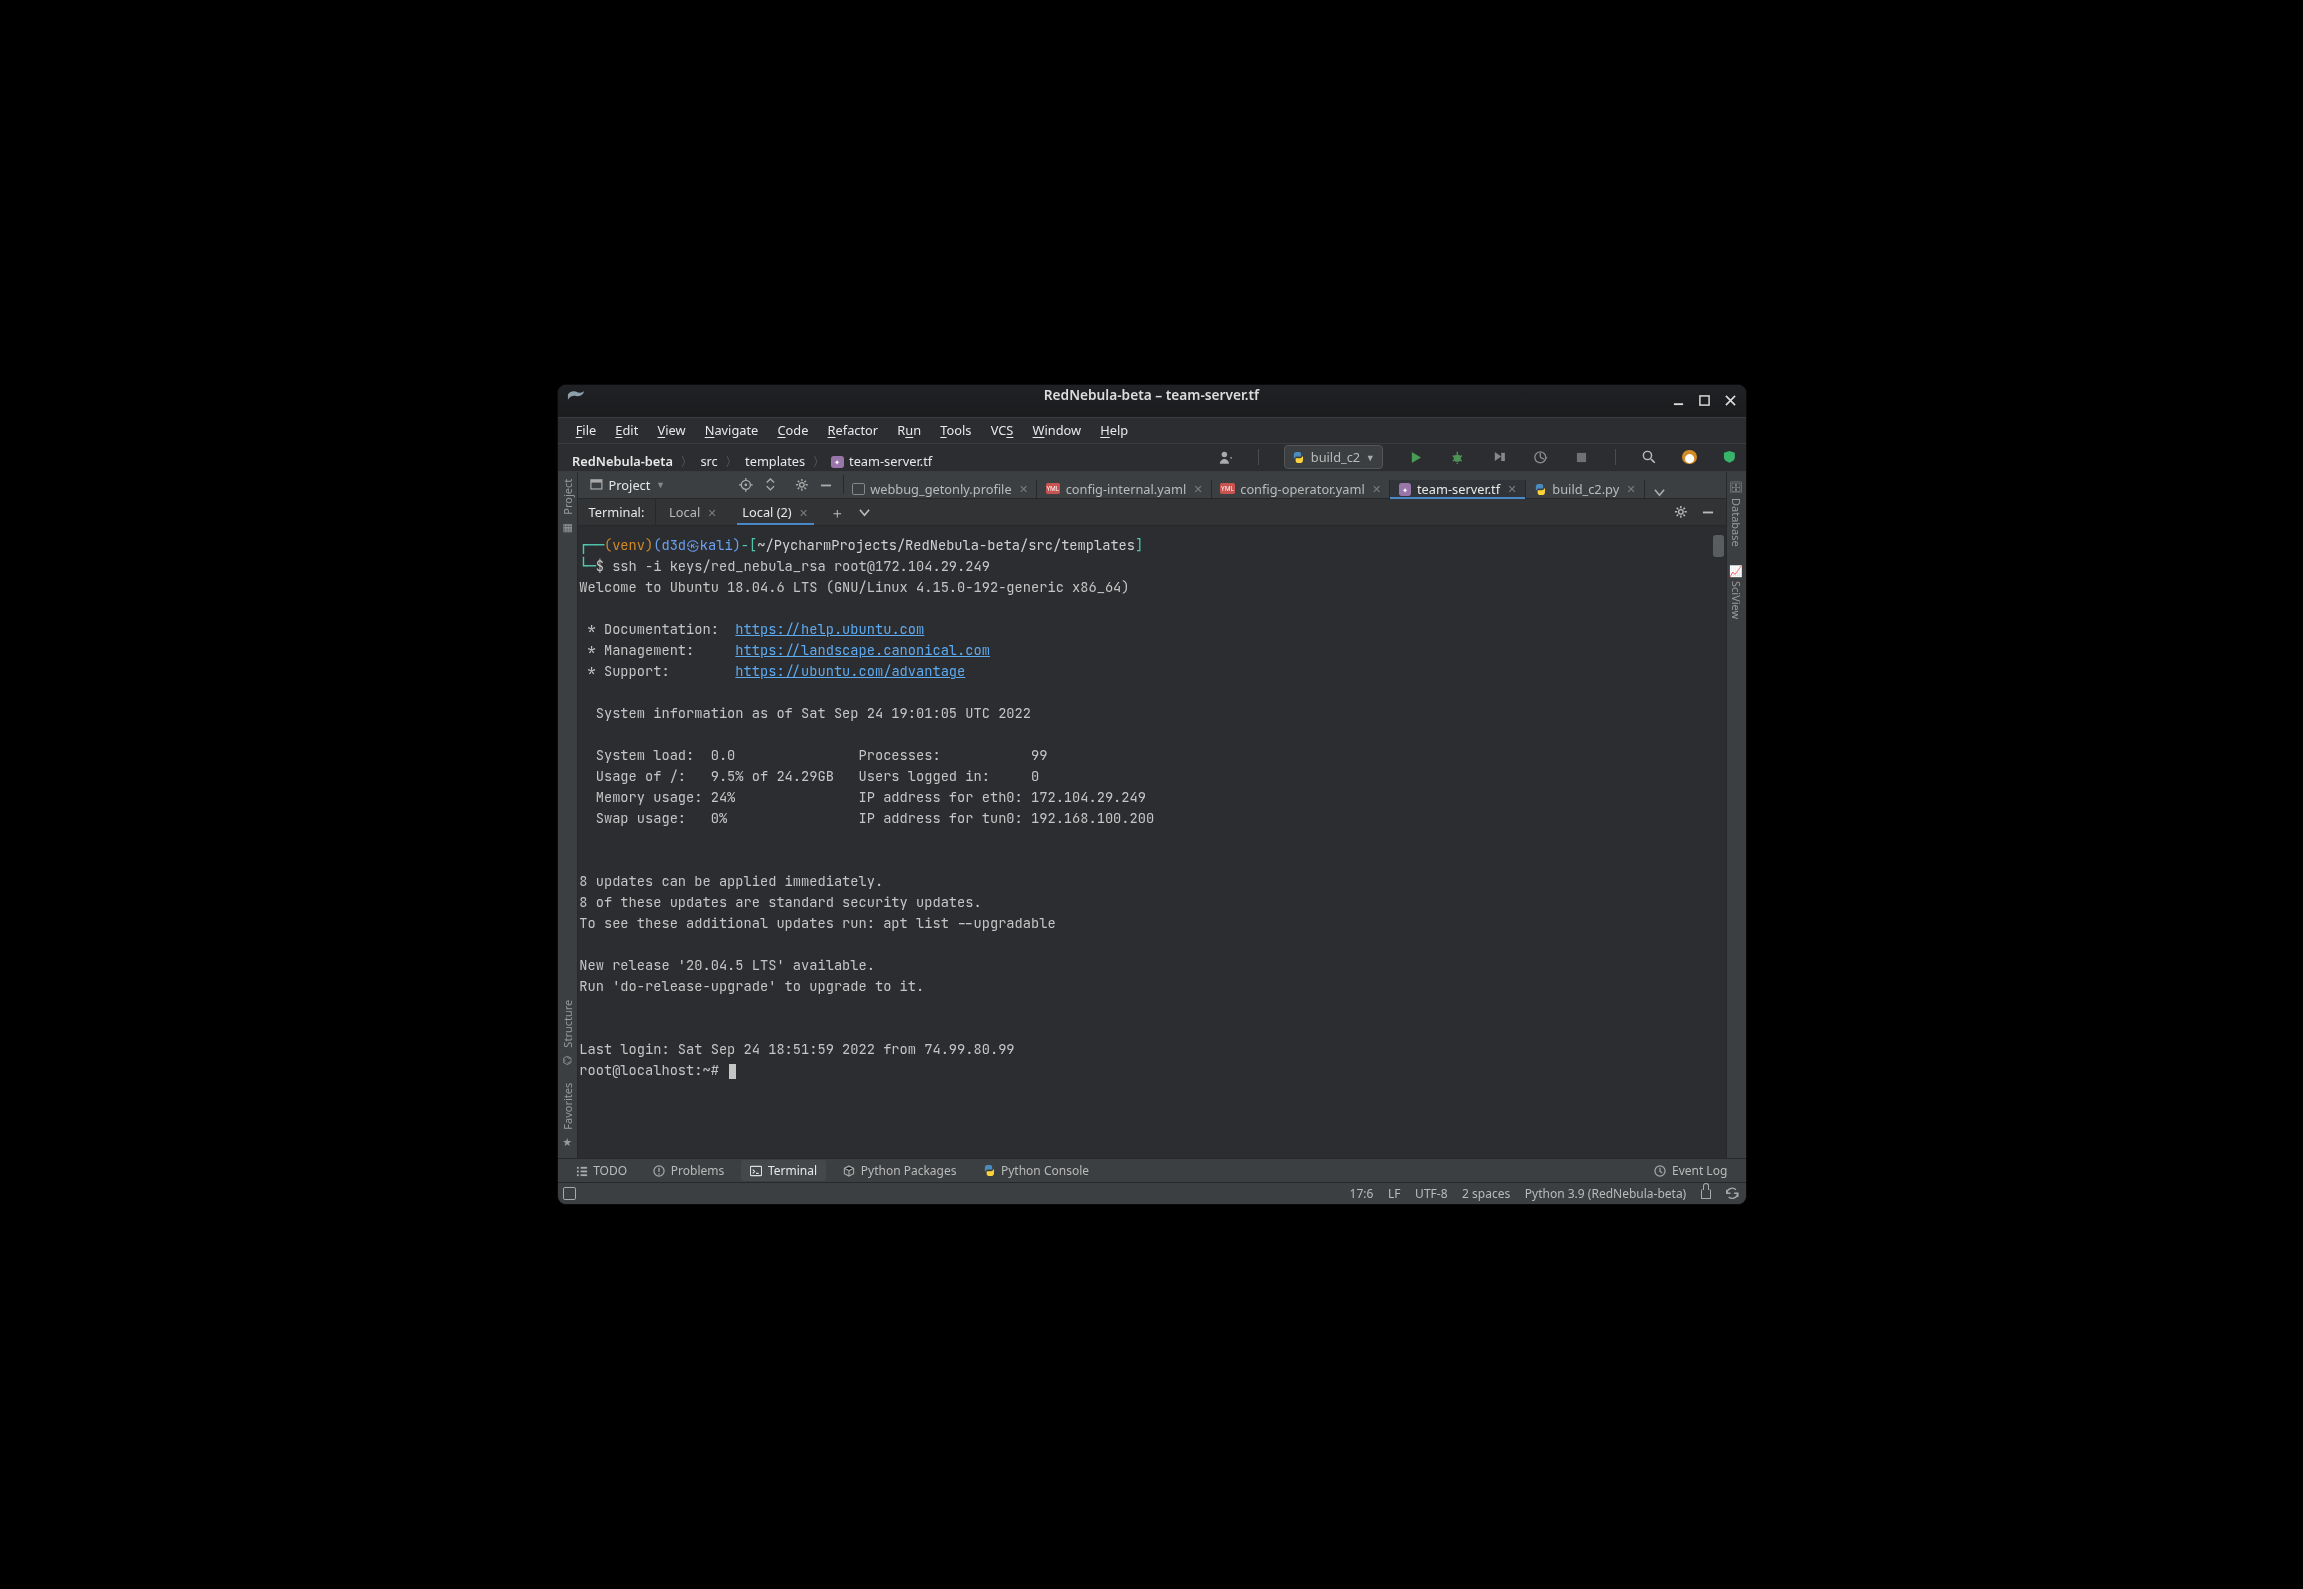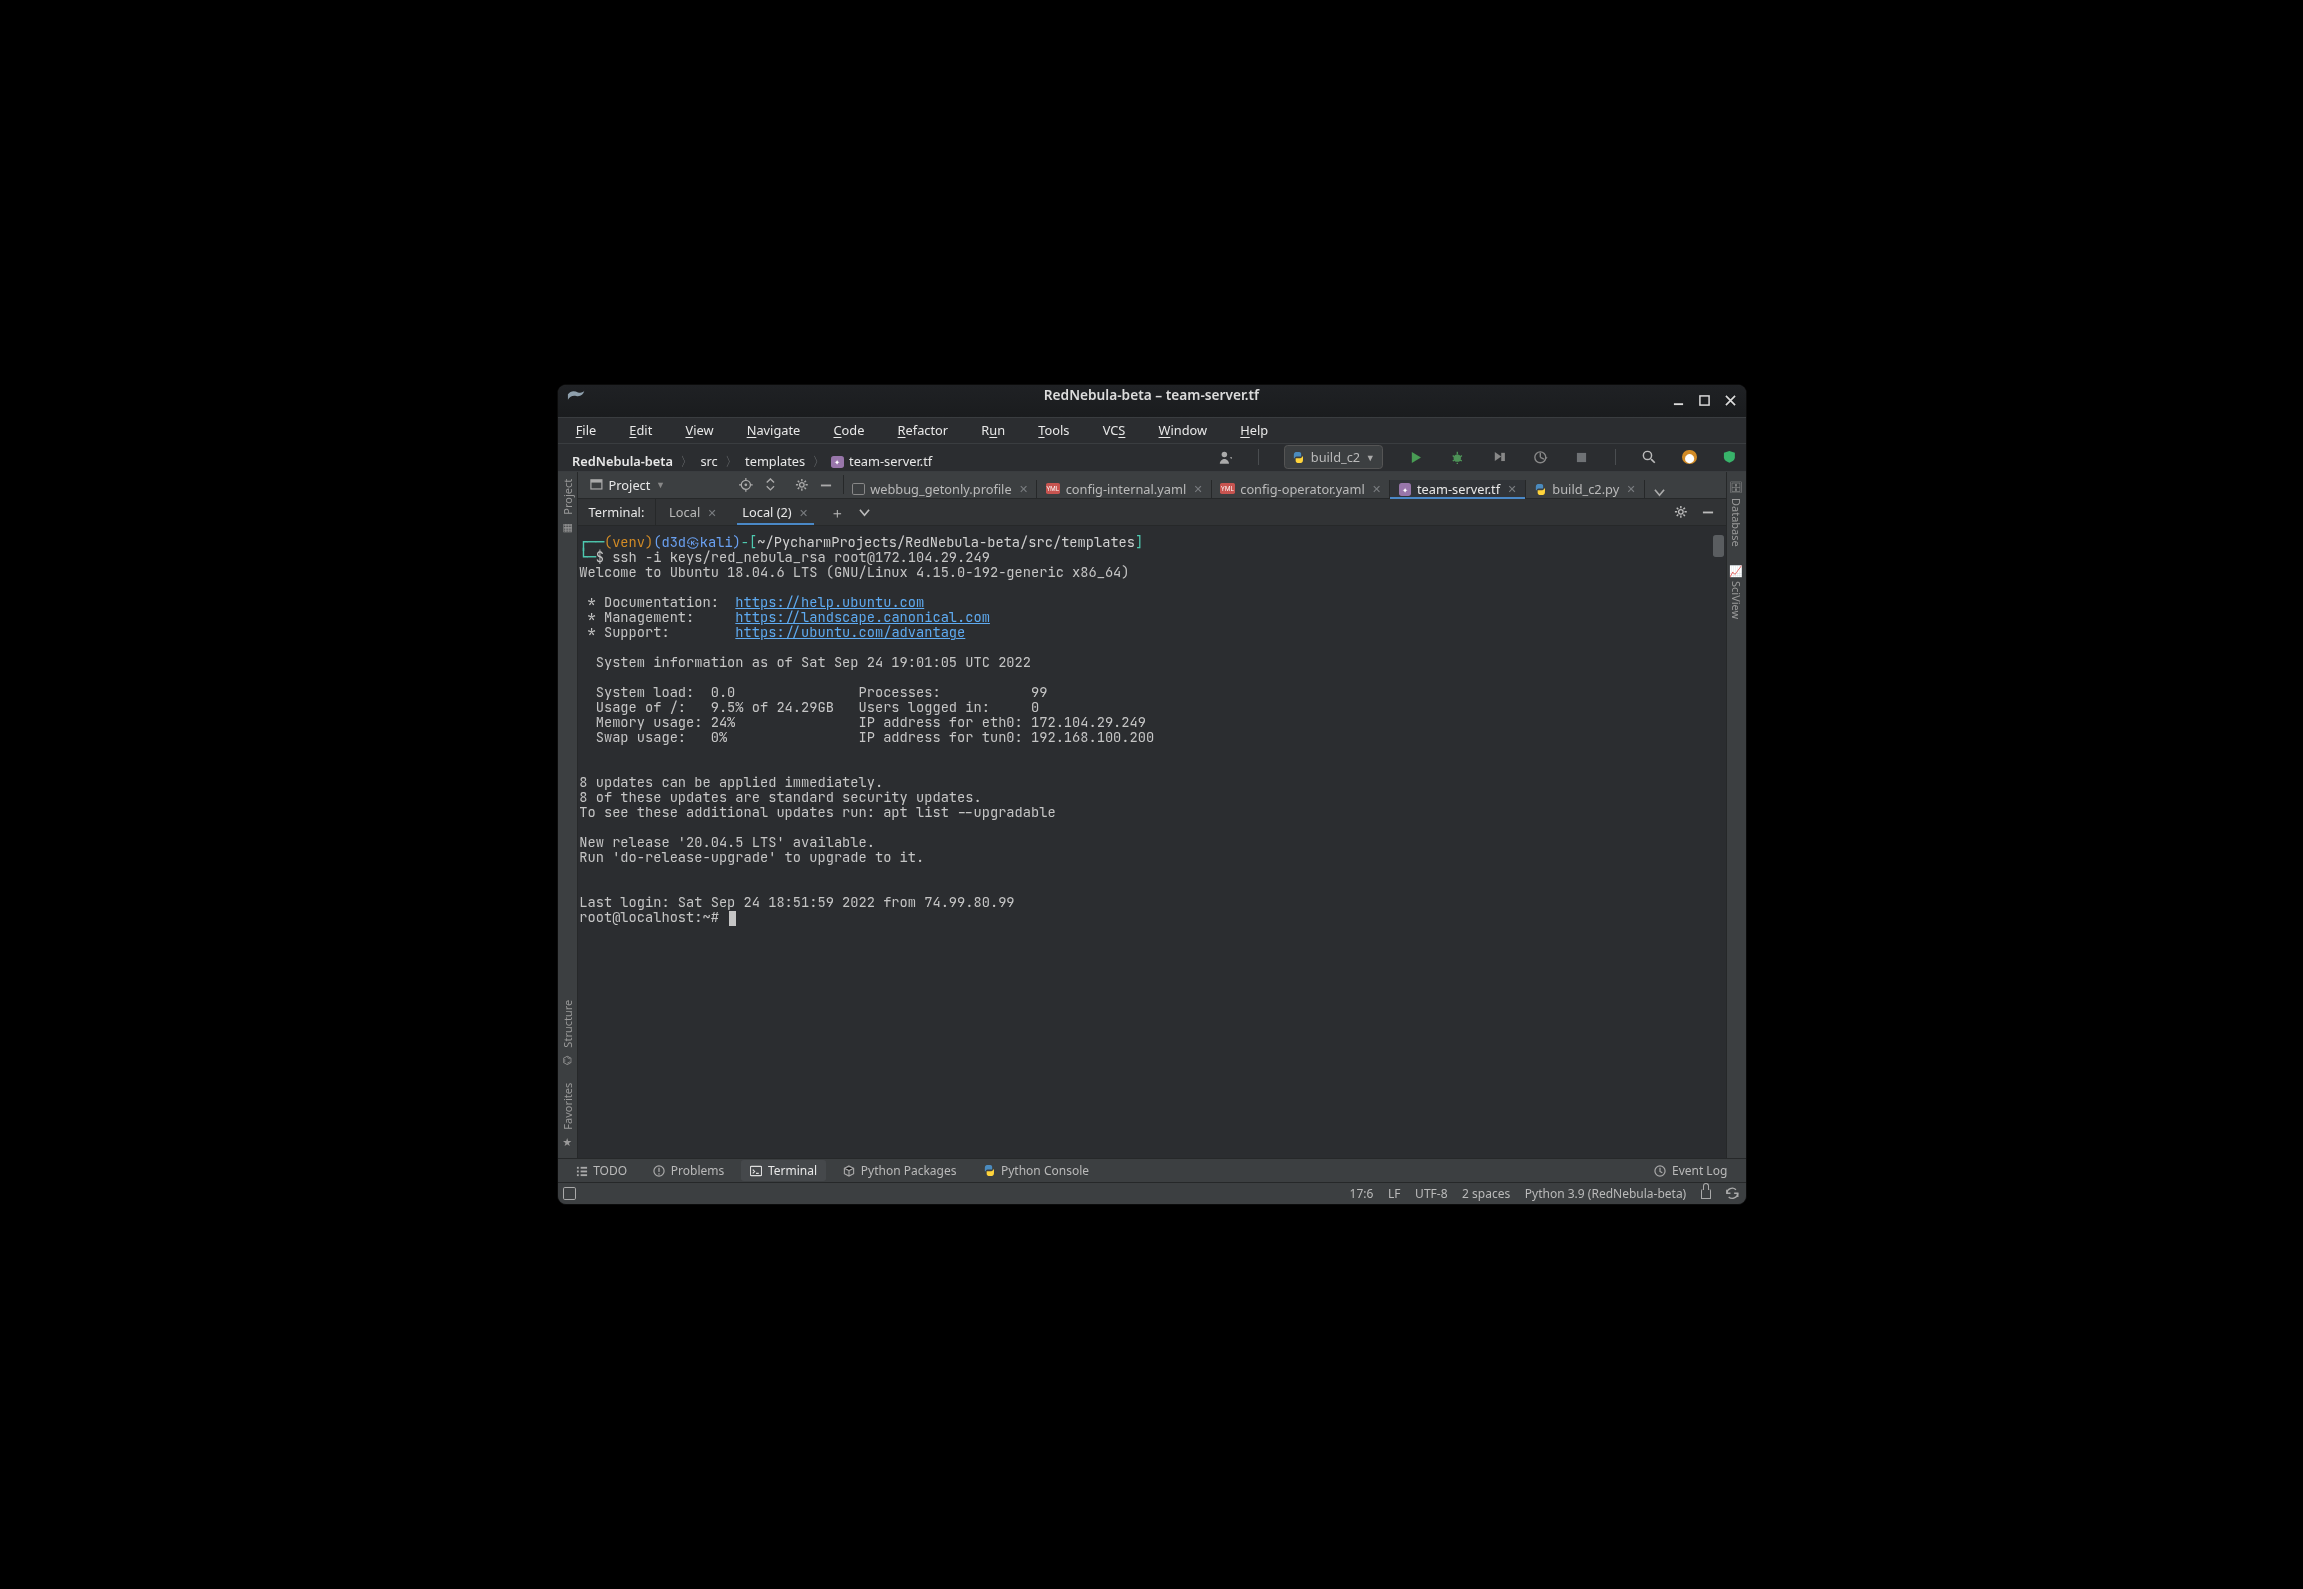--- a/index.html
+++ b/index.html
@@ -62,21 +62,21 @@
   .winbtns { display:flex; gap:12.8px; align-items:center; z-index:2;}
   .winbtns span { width:12.8px; height:12.8px; display:flex; align-items:center; justify-content:center; cursor:pointer;}
 
   
   .menubar {
     height:25.6px;
     background:var(--bg-dark-2);
     display:flex;
     align-items:center;
     padding:0 9.1px;
-    gap:15px;
+    gap:1px;
     border-top:0.9px solid #3a3d40;
   }
   .menubar .menuitem { padding:1.8px 9.1px; color:var(--fg-bright); font-size:12.8px;}
   .menubar .menuitem u { text-decoration:underline; text-underline-offset:1.8px;}
 
   
   .navbar {
     height:29px;
     background:var(--bg-dark-2);
     border-top:0.9px solid #3a3d40;
@@ -159,21 +159,21 @@
   .term-tabrow .add{display:flex;align-items:center;padding:0 9.1px;color:#bbb;font-size:14.6px;}
   .term-tabrow .dd{display:flex;align-items:center;padding:0 5.5px;color:#bbb;}
   .term-tabrow .spacer{flex:1;}
   .term-tabrow .right{display:flex;align-items:center;gap:11px;padding:0 9.1px;color:#bbb;}
 
   .terminal{
     flex:1;
     background:var(--bg-dark-2);
     font-family:"JetBrains Mono","Fira Code",Consolas,monospace;
     font-size:13.7px;
-    line-height:15px;
+    line-height:21px;
     padding:9.1px 1.8px 9.1px 1.8px;
     overflow:hidden;
     white-space:pre;
     color:#c5c5c5;
     position:relative;
   }
   .terminal a{color:var(--link-blue);text-decoration:underline;}
   .ps-open{color:var(--accent-greenbright);}
   .ps-venv{color:var(--icon-orange);}
   .ps-user{color:#6aa0f0;}

